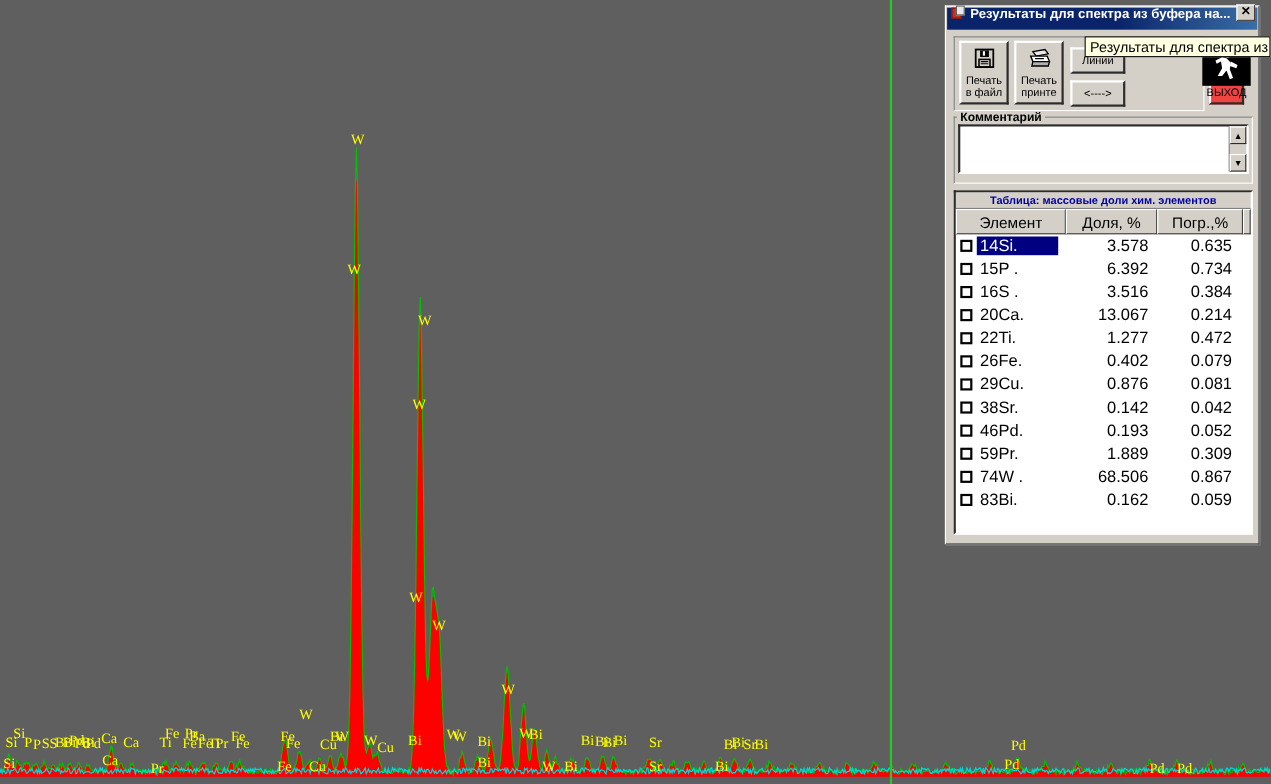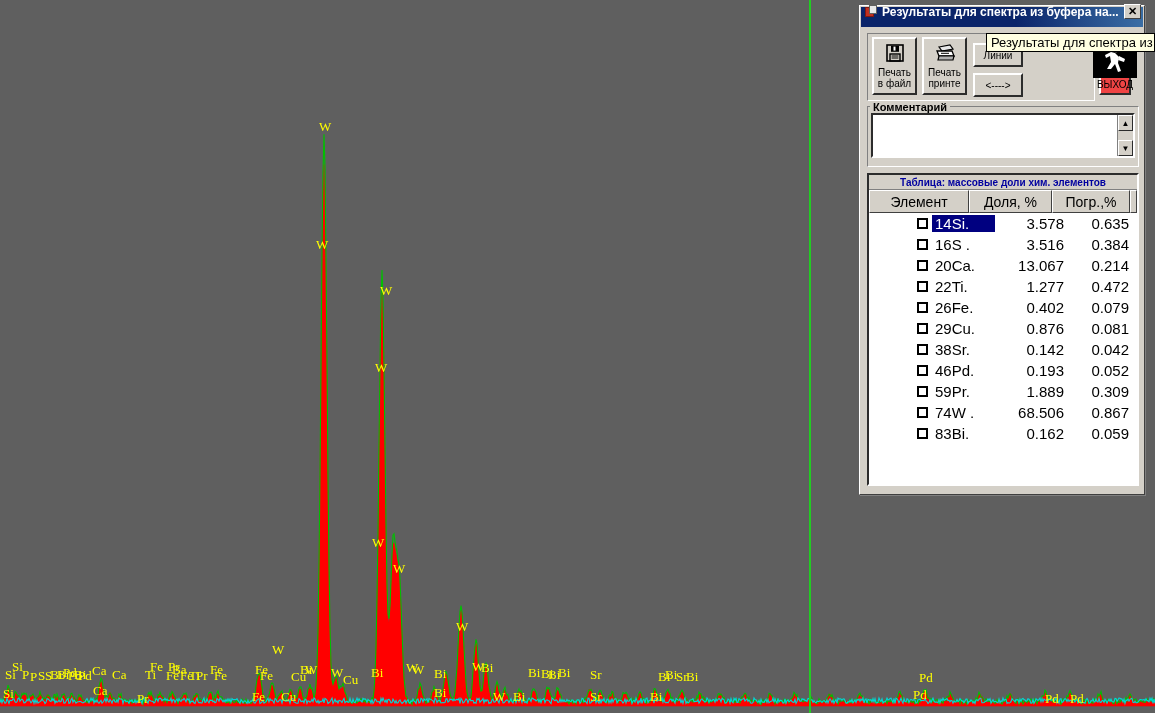--- a/index.html
+++ b/index.html
@@ -182,21 +182,21 @@
   }
   .th.c0 { width: 100px; }
   .th.c1 { width: 83px; }
   .th.c2 { width: 78px; }
   .th.c3 { flex:1 1 auto; }
 
   .tbl-body { background:#ffffff; height: 268px; overflow:hidden; }
   .trow {
     display:flex; align-items:center; height: 21px;
     font-family: "Liberation Sans", sans-serif;
-    font-size: 15px; color:#000;padding-left:44px;
+    font-size: 15px; color:#000;
   }
   .cb {
     width: 11px; height: 11px; flex:0 0 11px;
     margin: 0 4px 0 4px;
     border: 2px solid #000; background:#ffffff;
   }
   .el {
     width: 74px; padding-left: 3px; white-space:pre;
   }
   .trow.sel .el { background:#000080; color:#ffffff; }
@@ -391,20 +391,26 @@
       </div>
       <div class="tbl-body" id="tbl-body">
           <div class="trow sel">
             <span class="cb"></span>
             <span class="el">14Si.</span>
             <span class="val">3.578</span>
             <span class="err">0.635</span>
           </div>
           <div class="trow">
             <span class="cb"></span>
+            <span class="el">15P .</span>
+            <span class="val">6.392</span>
+            <span class="err">0.734</span>
+          </div>
+          <div class="trow">
+            <span class="cb"></span>
             <span class="el">16S .</span>
             <span class="val">3.516</span>
             <span class="err">0.384</span>
           </div>
           <div class="trow">
             <span class="cb"></span>
             <span class="el">20Ca.</span>
             <span class="val">13.067</span>
             <span class="err">0.214</span>
           </div>

